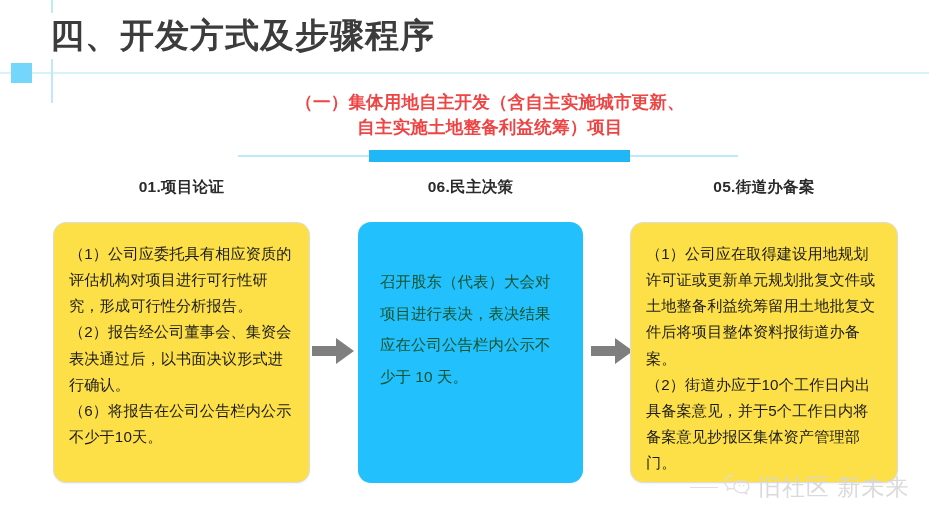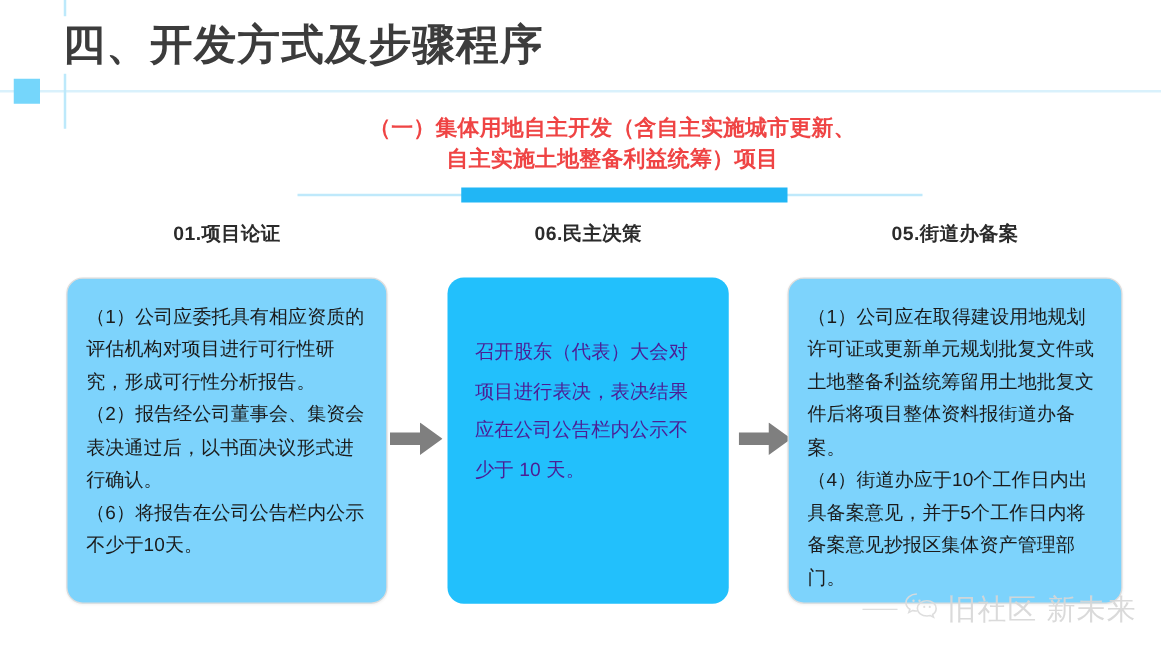--- a/index.html
+++ b/index.html
@@ -119,32 +119,32 @@
     height: 261px;
     border-radius: 13px;
     box-sizing: border-box;
     font-size: 15.2px;
     line-height: 1.72;
     color: #1b1b1b;
     letter-spacing: 0.1px;
     overflow: hidden;
   }
   .card.plain {
-    background: #7dd3fc;
+    background: #fde047;
     border: 1.4px solid #dcdcdc;
     box-shadow: 0 1px 2px rgba(0,0,0,0.05);
     padding: 18px 14px 10px 15px;
   }
   .card.c1 { left: 53px;  width: 257px; }
   .card.c3 { left: 630px; width: 268px; }
   .card.c2 {
     left: 358px;
     width: 225px;
     background: #22c0fc;
-    color: #4c1d95;
+    color: #14532d;
     padding: 44px 22px 10px 22px;
     font-size: 15.4px;
     line-height: 2.05;
   }
   .card p {
     margin: 0;
     text-indent: 0;
   }
   .card.plain p + p { margin-top: 0px; }
 
@@ -227,21 +227,21 @@
   </div>
 
   <div class="arrow a2">
     <svg width="42" height="26" viewBox="0 0 42 26" aria-hidden="true">
       <polygon points="0,8 24,8 24,0 42,13 24,26 24,18 0,18" fill="#7f7f7f"></polygon>
     </svg>
   </div>
 
   <div class="card plain c3">
     <p>（1）公司应在取得建设用地规划许可证或更新单元规划批复文件或土地整备利益统筹留用土地批复文件后将项目整体资料报街道办备案。</p>
-    <p>（4）街道办应于10个工作日内出具备案意见，并于5个工作日内将备案意见抄报区集体资产管理部门。</p>
+    <p>（2）街道办应于10个工作日内出具备案意见，并于5个工作日内将备案意见抄报区集体资产管理部门。</p>
   </div>
 
   <div class="watermark">
     <div class="wm-line"></div>
     <span class="wm-icon">
       <svg width="30" height="24" viewBox="0 0 30 24" aria-hidden="true">
         <path d="M10.5 2.2C5.6 2.2 1.8 5.3 1.8 9.1c0 2.1 1.2 4 3.1 5.3l-0.8 2.5 2.9-1.5c0.9 0.25 1.9 0.4 2.9 0.4 0.3 0 0.6 0 0.9-0.03" fill="none" stroke="#dcdcdc" stroke-width="1.3"></path>
         <circle cx="7.8" cy="7.6" r="0.95" fill="#dcdcdc"></circle>
         <circle cx="12.6" cy="7.6" r="0.95" fill="#dcdcdc"></circle>
         <path d="M18.6 7.6c-4.3 0-7.7 2.7-7.7 6.1 0 3.4 3.4 6.1 7.7 6.1 0.9 0 1.8-0.12 2.6-0.35l2.6 1.35-0.7-2.25c1.7-1.1 2.8-2.8 2.8-4.85 0-3.4-3.4-6.1-7.3-6.1z" fill="none" stroke="#dcdcdc" stroke-width="1.3"></path>

